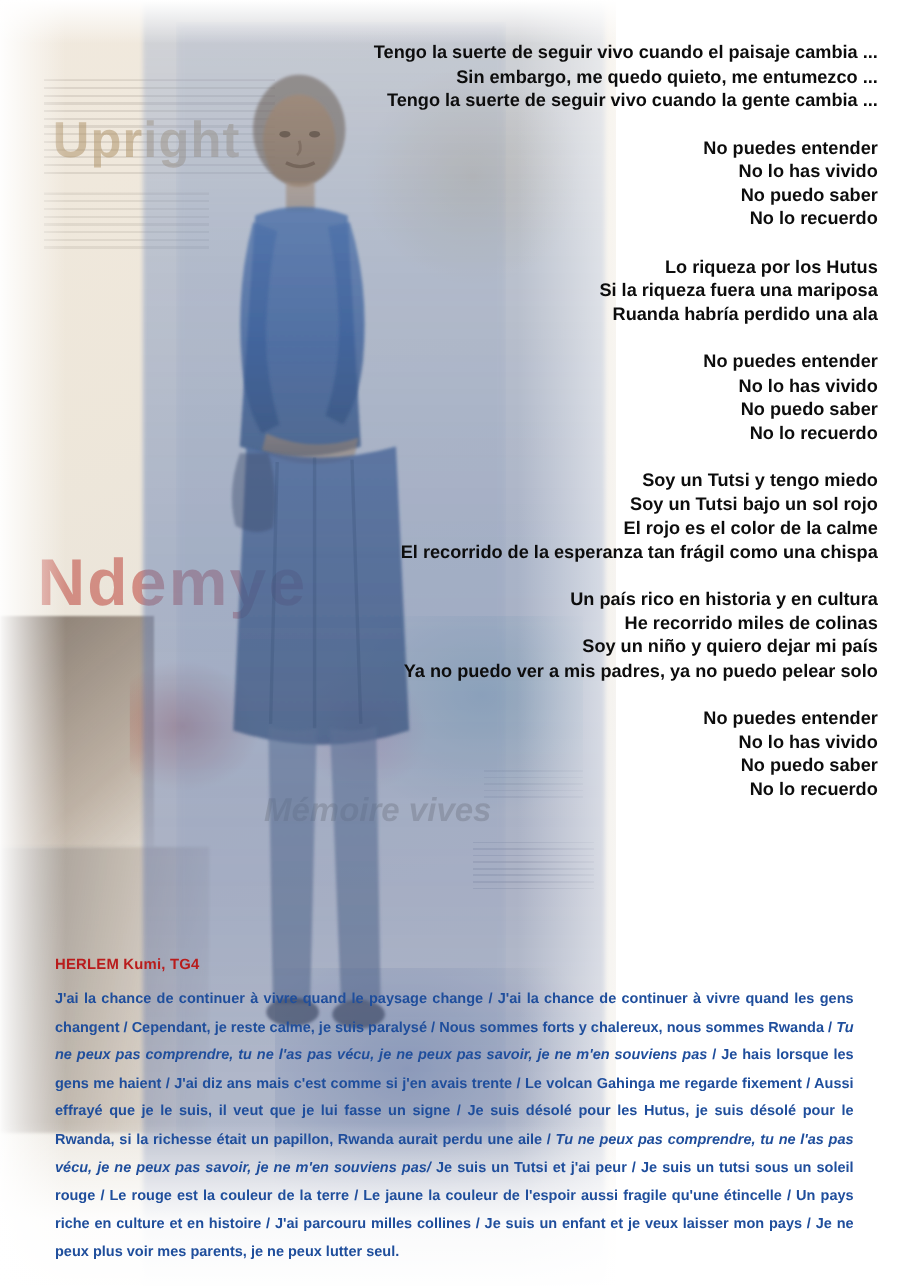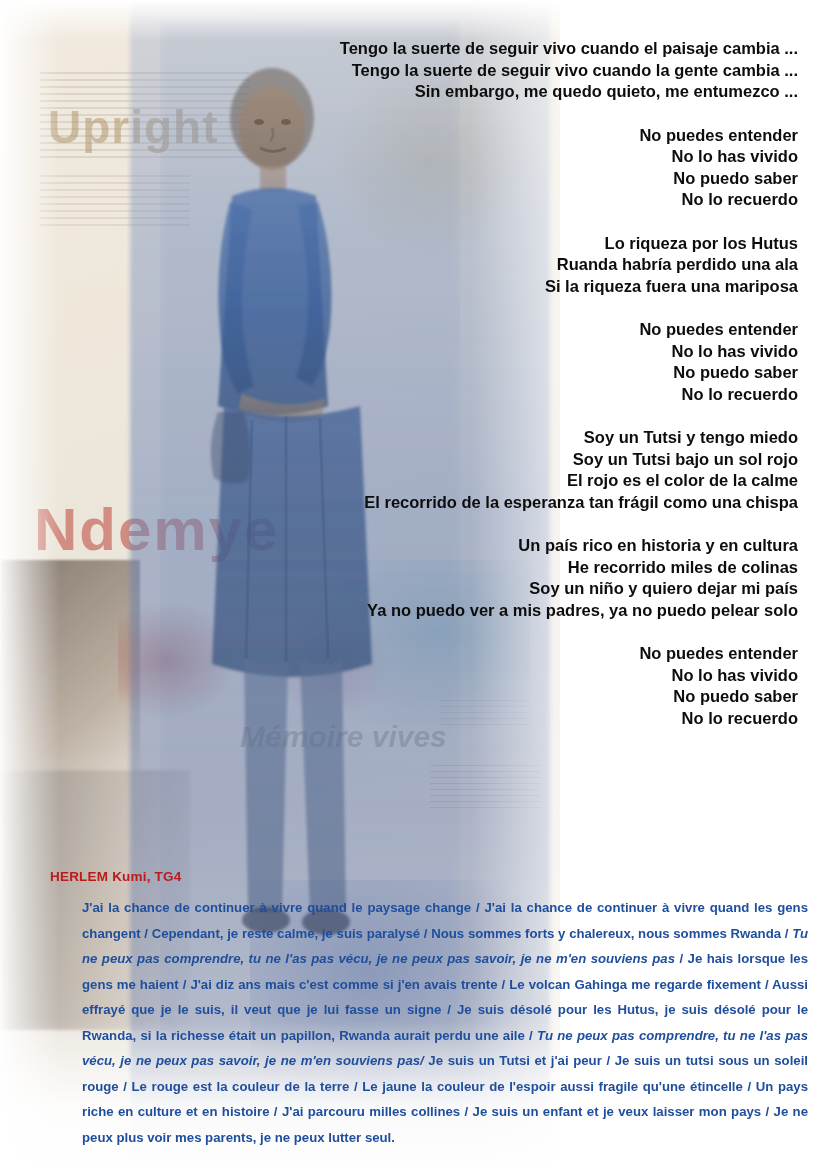--- a/index.html
+++ b/index.html
@@ -179,21 +179,20 @@
     position: absolute;
     left: 50px;
     top: 895px;
     width: 726px;
     font-size: 13.2px;
     line-height: 25.5px;
     font-weight: bold;
     color: #1f4e9c;
     text-align: justify;
     font-family: "Liberation Sans", sans-serif;
-    margin-left: 32px;
   }
   .translation em {
     font-style: italic;
   }
 </style>
 </head>
 <body>
 
 <div id="page">
 
@@ -278,33 +277,33 @@
 
     <div class="art-layer fade-right"></div>
     <div class="art-layer fade-left"></div>
     <div class="art-layer fade-top"></div>
     <div class="art-layer fade-bottom"></div>
   </div>
 
   <div class="poem" id="poem">
       <div class="stanza">
         <div class="line">Tengo la suerte de seguir vivo cuando el paisaje cambia ...</div>
+        <div class="line">Sin embargo, me quedo quieto, me entumezco ...</div>
         <div class="line">Tengo la suerte de seguir vivo cuando la gente cambia ...</div>
-        <div class="line">Sin embargo, me quedo quieto, me entumezco ...</div>
       </div>
       <div class="stanza">
         <div class="line">No puedes entender</div>
         <div class="line">No lo has vivido</div>
         <div class="line">No puedo saber</div>
         <div class="line">No lo recuerdo</div>
       </div>
       <div class="stanza">
         <div class="line">Lo riqueza por los Hutus</div>
+        <div class="line">Si la riqueza fuera una mariposa</div>
         <div class="line">Ruanda habría perdido una ala</div>
-        <div class="line">Si la riqueza fuera una mariposa</div>
       </div>
       <div class="stanza">
         <div class="line">No puedes entender</div>
         <div class="line">No lo has vivido</div>
         <div class="line">No puedo saber</div>
         <div class="line">No lo recuerdo</div>
       </div>
       <div class="stanza">
         <div class="line">Soy un Tutsi y tengo miedo</div>
         <div class="line">Soy un Tutsi bajo un sol rojo</div>

